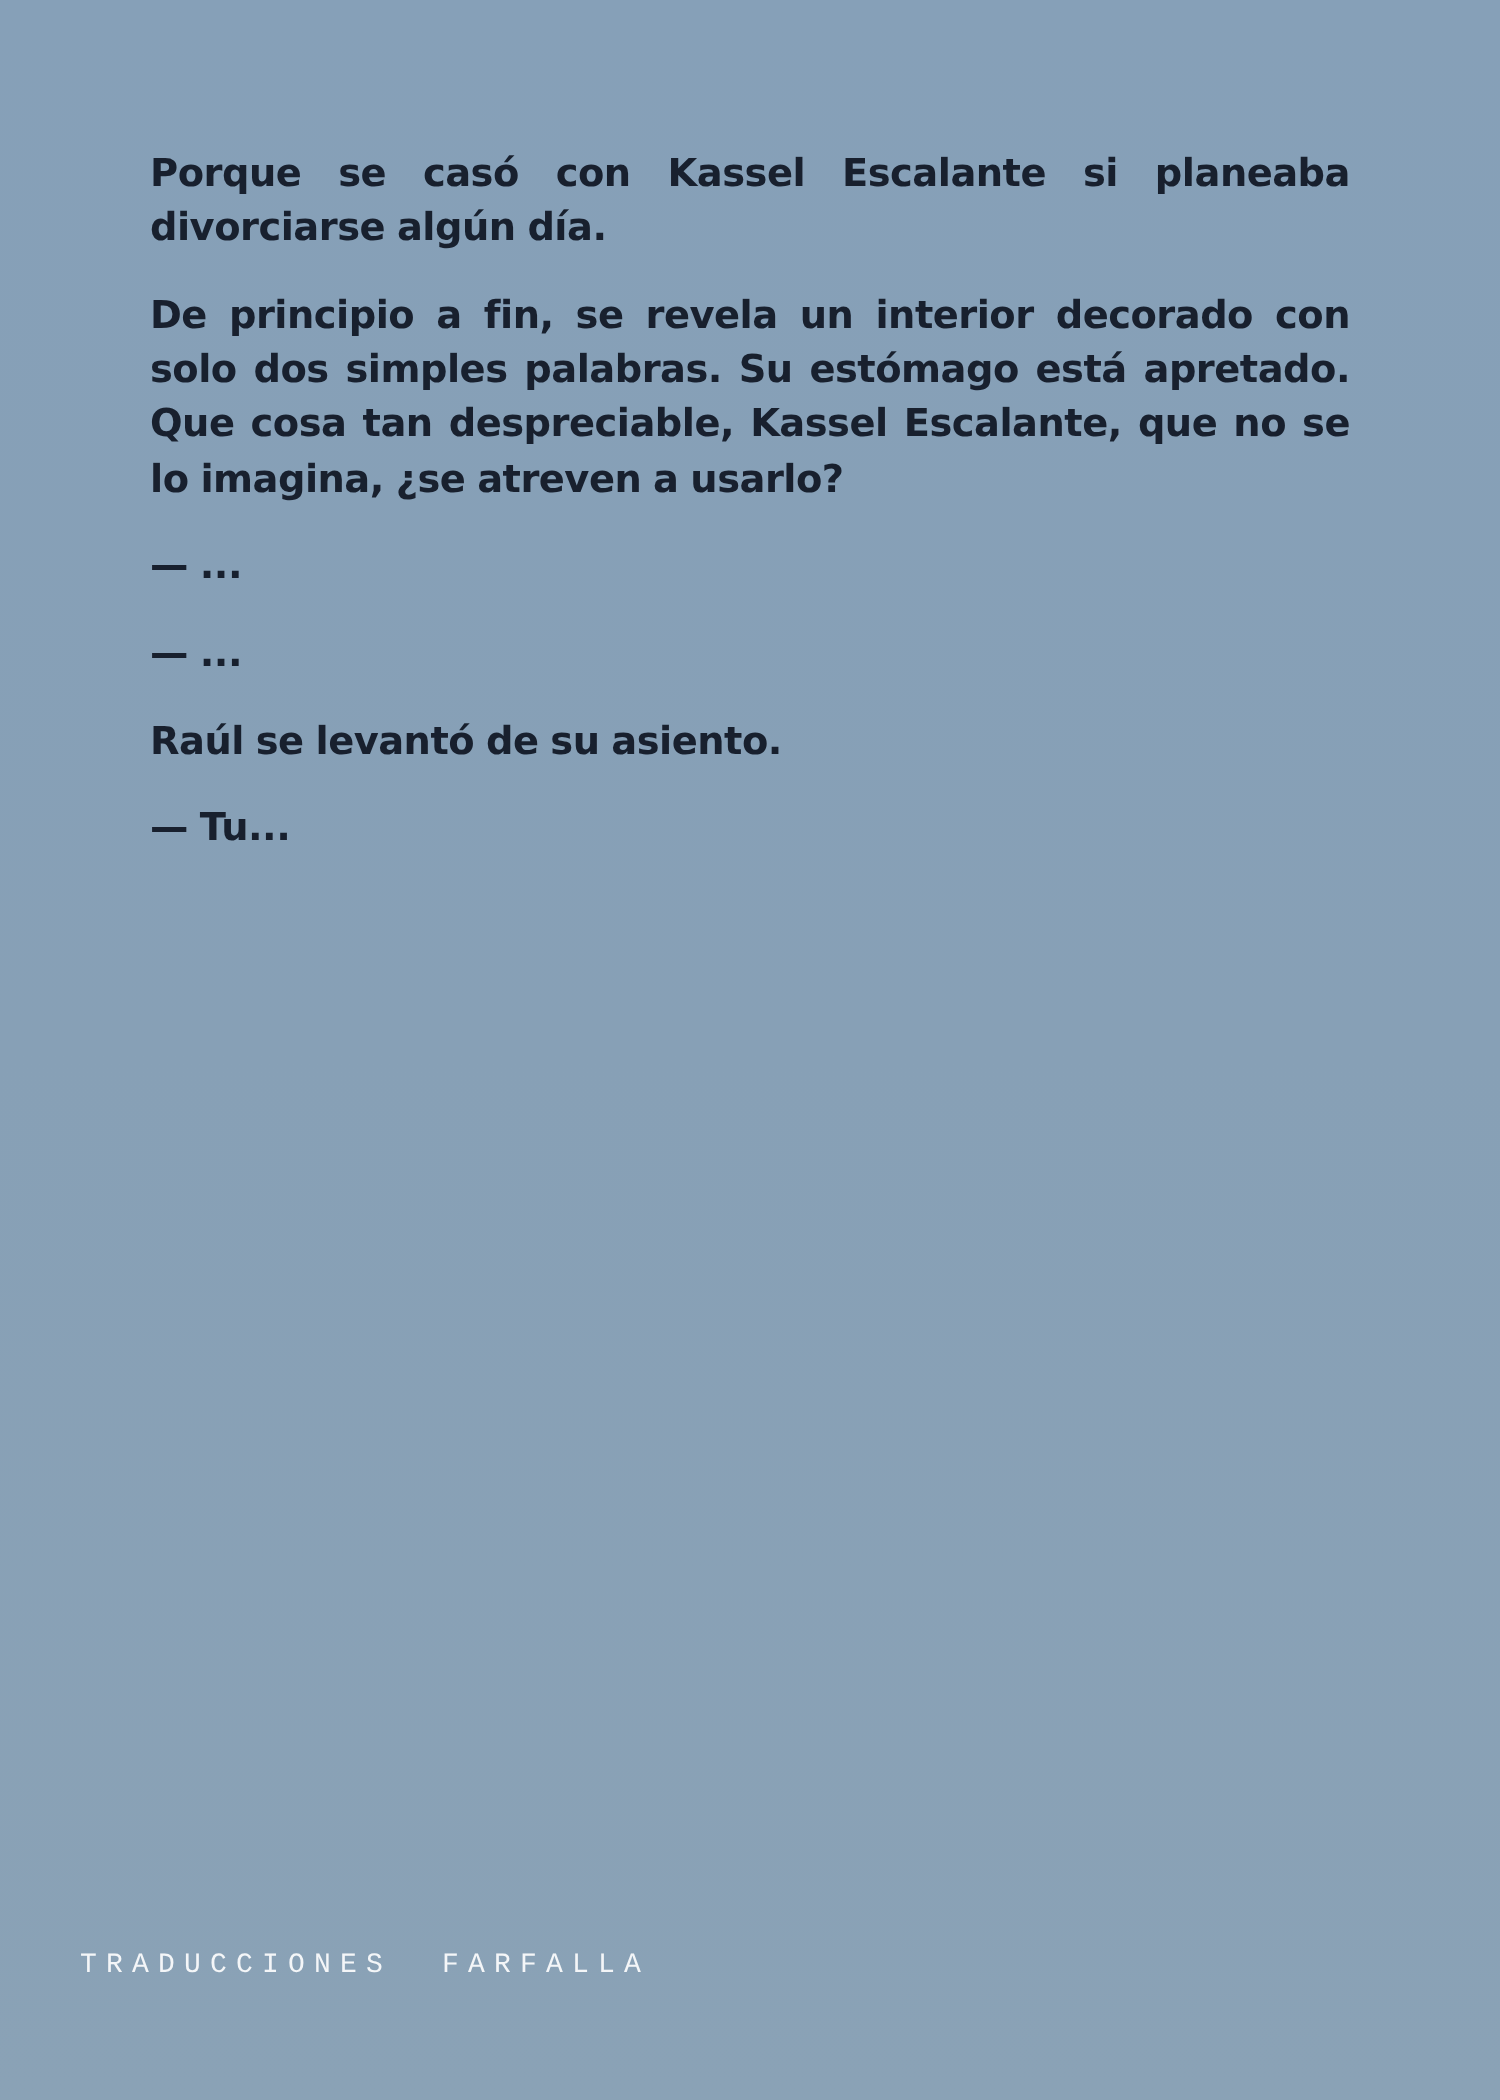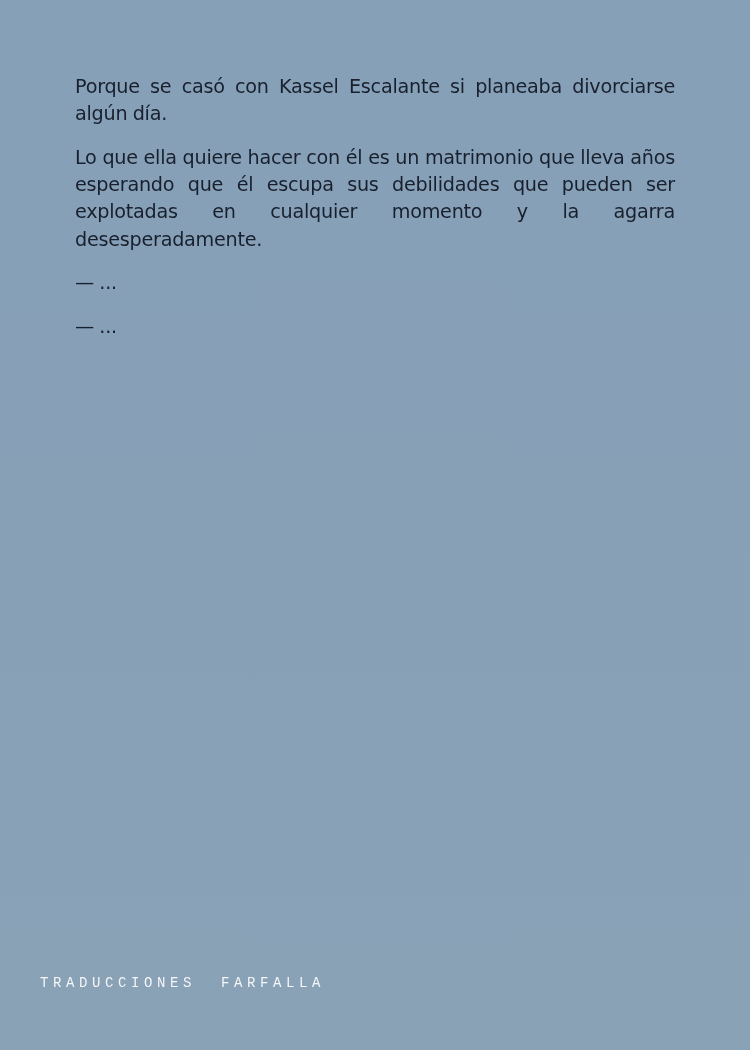--- a/index.html
+++ b/index.html
@@ -21,20 +21,21 @@
       font-family: "DejaVu Sans", sans-serif;
       font-size: 19.2px;
       line-height: 27.2px;
       color: #18202e;
       letter-spacing: -0.25px;
       word-spacing: -0.5px;
     }
     .page p {
       margin: 0 0 16.5px 0;
       text-align: justify;
+      font-weight: bold;
     }
     .footer {
       position: absolute;
       left: 0;
       top: 975px;
       width: 750px;
       text-align: left;
       font-family: Liberation Mono, monospace;
       font-size: 14px;
       letter-spacing: 4.6px;
@@ -43,21 +44,23 @@
     }
     .footer span + span {
       margin-left: 12px;
     }
   </style>
 </head>
 <body>
 
 <main class="page">
   <p>Porque se casó con Kassel Escalante si planeaba divorciarse algún día.</p>
-  <p>Lo que ella quiere hacer con él es un matrimonio que lleva años esperando que él escupa sus debilidades que pueden ser explotadas en cualquier momento y la agarra desesperadamente.</p>
+  <p>De principio a fin, se revela un interior decorado con solo dos simples palabras. Su estómago está apretado. Que cosa tan despreciable, Kassel Escalante, que no se lo imagina, ¿se atreven a usarlo?</p>
   <p>— ...</p>
   <p>— ...</p>
+  <p>Raúl se levantó de su asiento.</p>
+  <p>— Tu...</p>
 </main>
 
 <footer class="footer">
   <span>TRADUCCIONES</span>
   <span>FARFALLA</span>
 </footer>
 
 </body></html>

